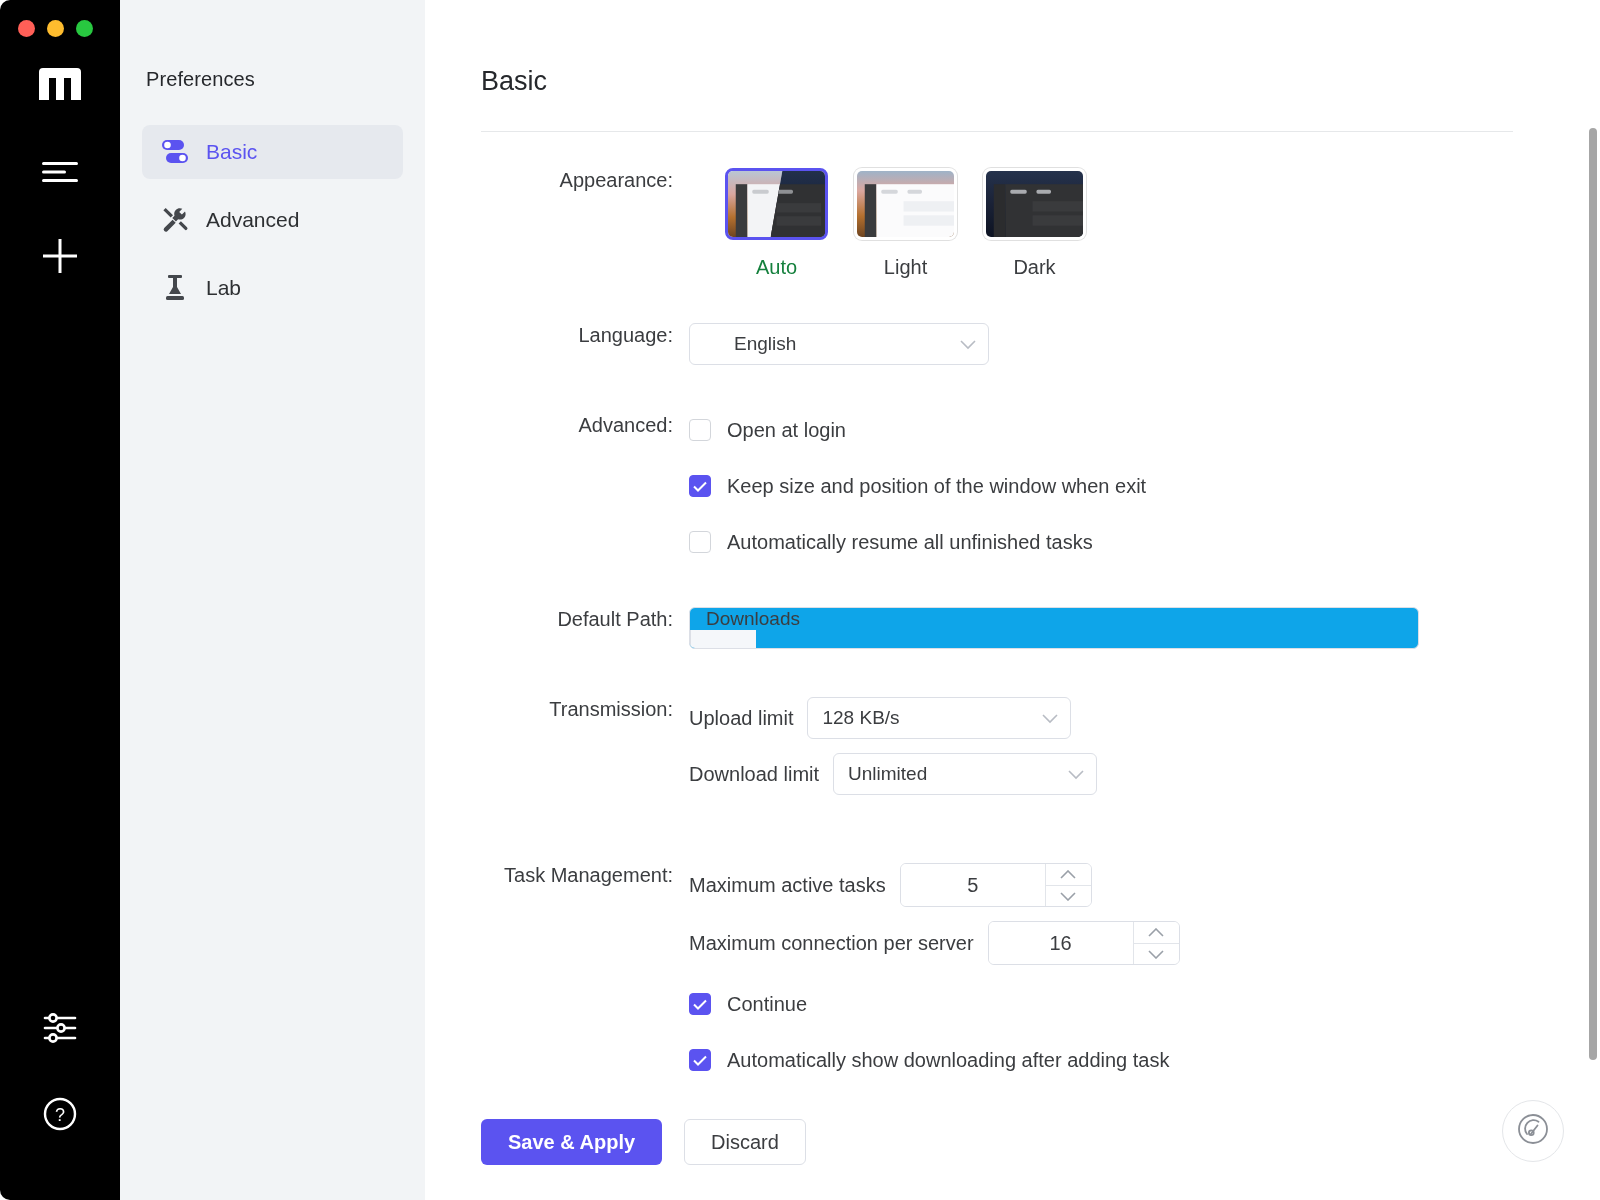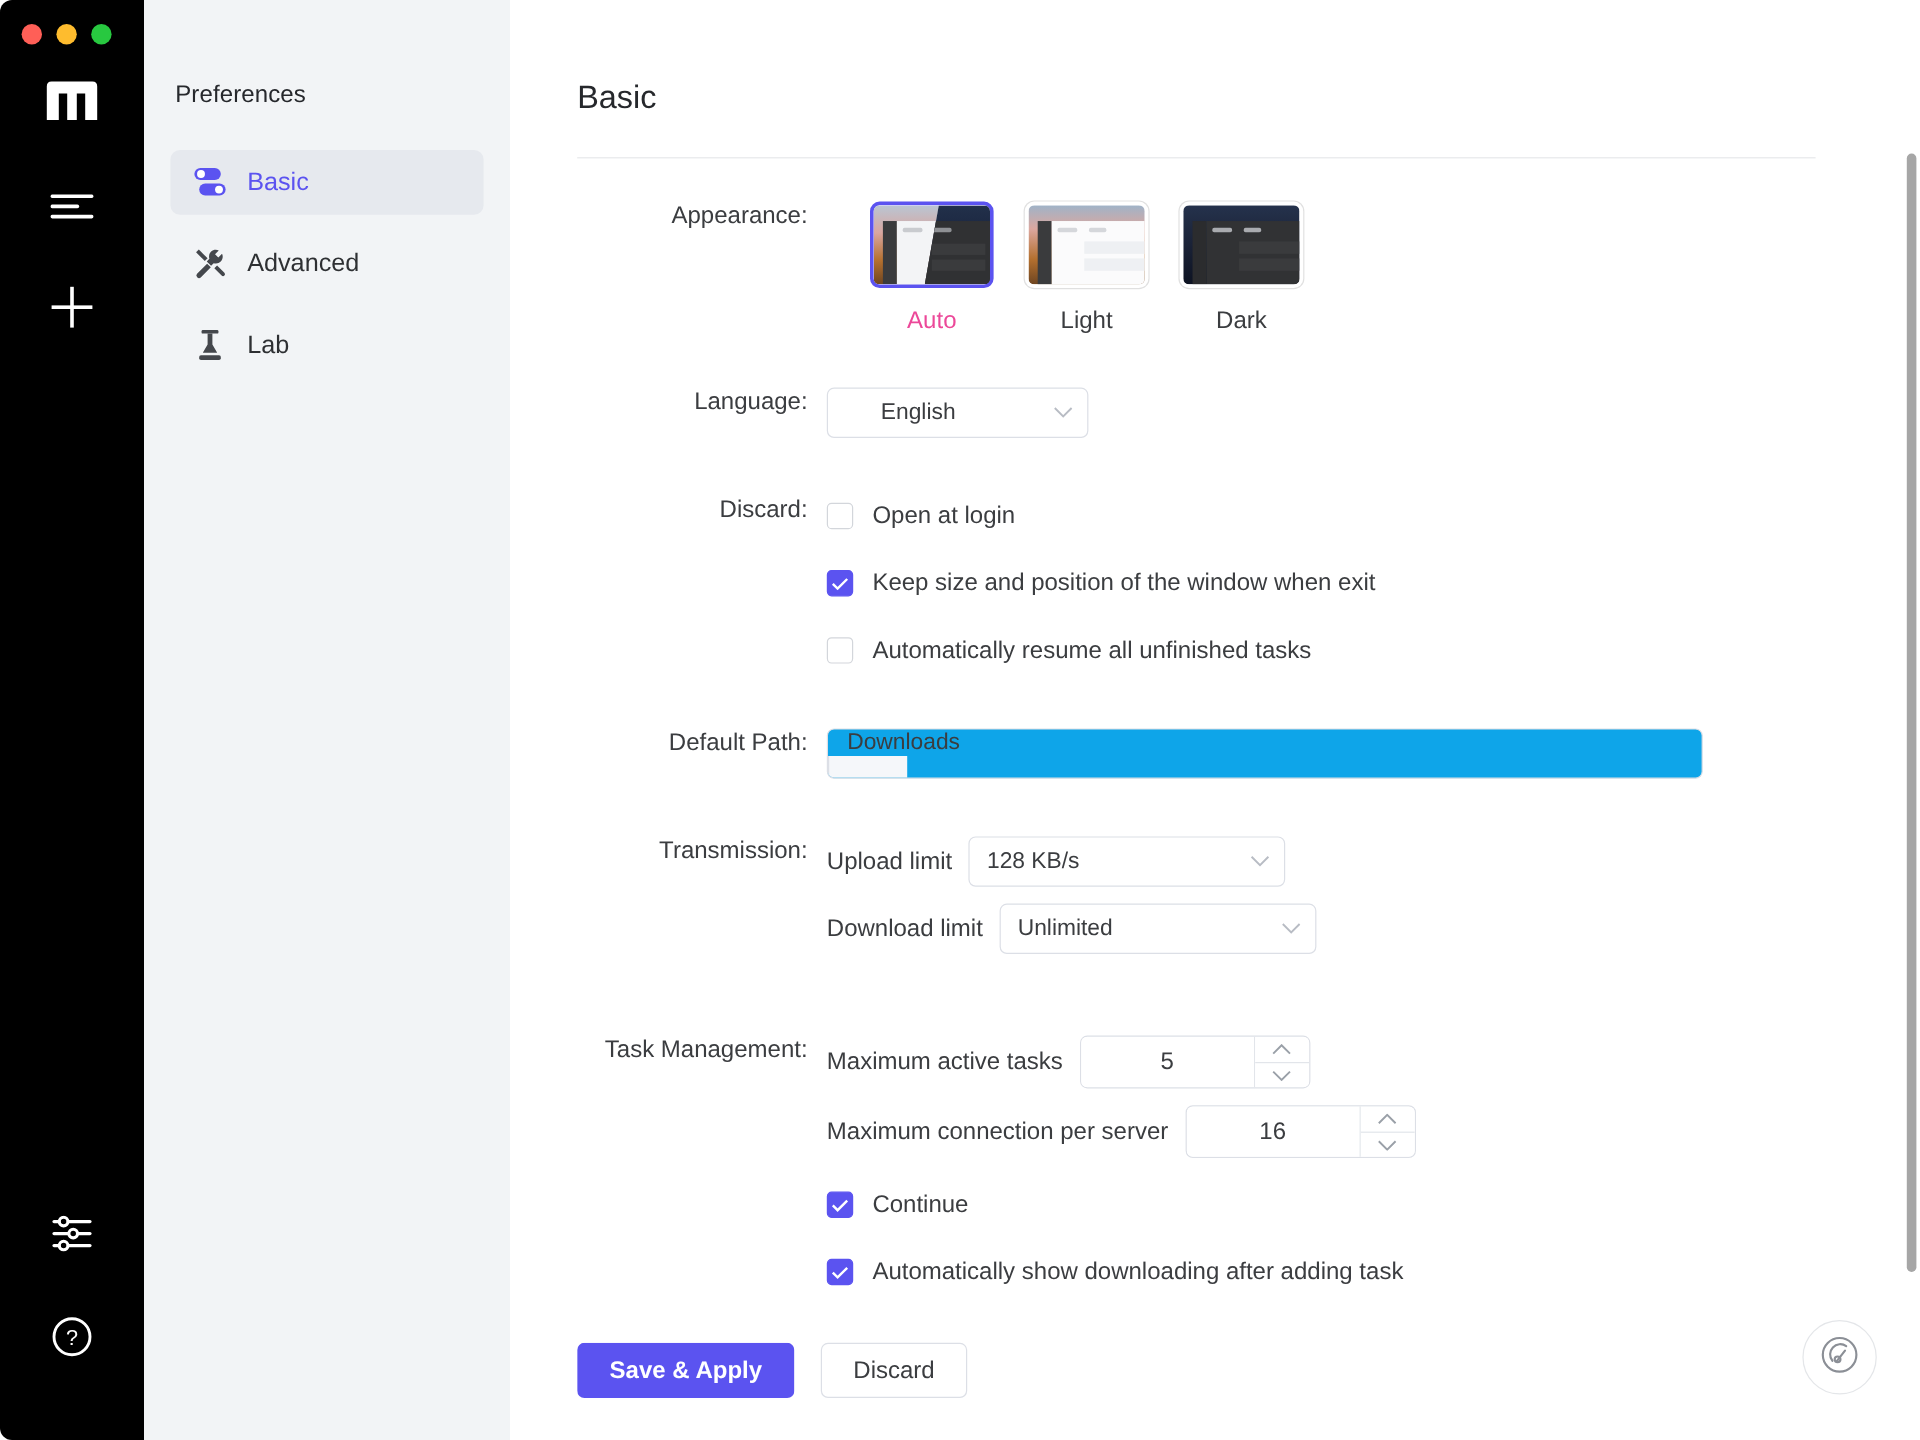--- a/index.html
+++ b/index.html
@@ -133,21 +133,21 @@
   .theme.selected .thumb {
     border-color: #5b53f0;
     box-shadow: none;
   }
   .theme-name {
     margin-top: 16px;
     text-align: center;
     font-size: 20px;
     color: #3b3d40;
   }
-  .theme.selected .theme-name { color: #ec4899; }
+  .theme.selected .theme-name { color: #15803d; }
   .thumb svg { display:block; width: 100%; height: 100%; }
 
   
   .select {
     position: relative;
     height: 42px;
     border: 1px solid #dcdfe6;
     border-radius: 6px;
     background: #ffffff;
     display: inline-flex;
@@ -155,21 +155,21 @@
     padding: 0 14px;
     font-size: 19px;
     color: #3b3d40;
   }
   .select .caret {
     position: absolute;
     right: 12px; top: 50%;
     transform: translateY(-50%);
     color: #b8bcc4;
   }
-  .select.lang { width: 218px; padding-left: 44px; }
+  .select.lang { width: 300px; padding-left: 44px; }
   .select.upload { width: 264px; }
   .select.download { width: 264px; }
 
   
   .chk-row {
     display: flex; align-items: center;
     gap: 16px;
     height: 34px;
   }
   .chk {
@@ -520,21 +520,21 @@
             <span class="caret">
               <svg width="16" height="10" viewBox="0 0 16 10" aria-hidden="true">
                 <polyline points="1,1 8,8 15,1" fill="none" stroke="#b8bcc4" stroke-width="1.6"></polyline>
               </svg>
             </span>
           </div>
         </div>
       </div>
 
       <div class="row" style="margin-top:48px;">
-        <div class="row-label">Discard:</div>
+        <div class="row-label">Advanced:</div>
         <div class="row-body">
 
           <div class="chk-row" style="margin-bottom:22px;">
             <span class="chk">
               
             </span>
             <span class="chk-label">Open at login</span>
           </div>
 
           <div class="chk-row" style="margin-bottom:22px;">

